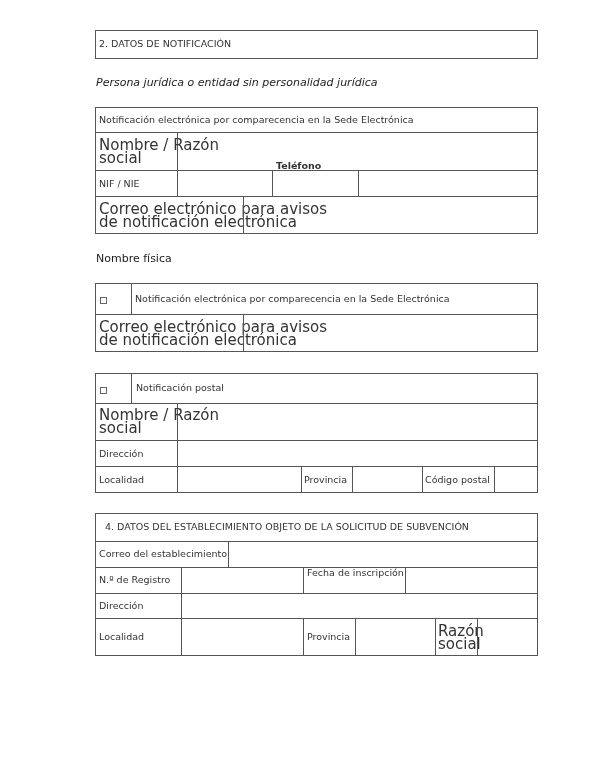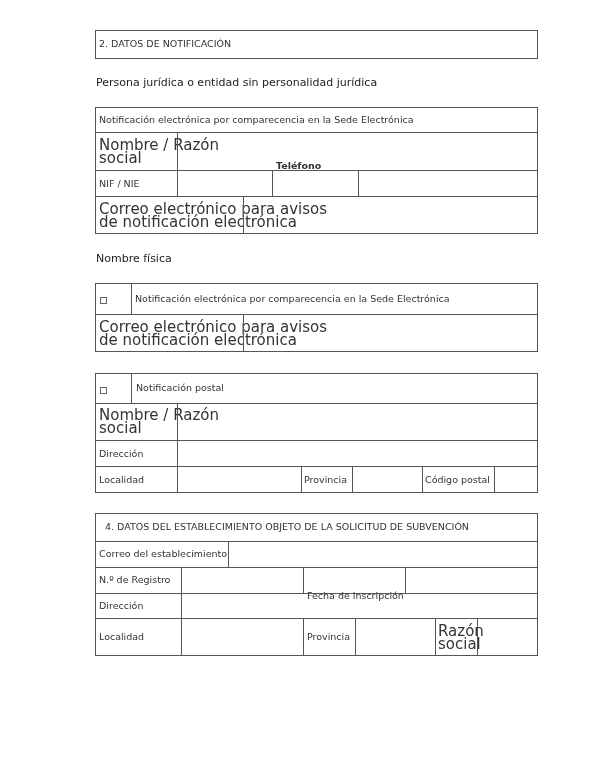--- a/index.html
+++ b/index.html
@@ -13,21 +13,21 @@
     .sub { position: absolute; font-size: 11px; color: #222; white-space: nowrap; }
     .field { position: absolute; box-sizing: border-box; background: transparent; border: none; outline: none; padding: 0 3px; font-size: 9.5px; font-family: "DejaVu Sans", sans-serif; }
     .chk { position: absolute; width: 7px; height: 7px; border: 1px solid #666; background: #fff; box-sizing: border-box; }
   </style>
 </head>
 <body>
 
 <div class="box" style="left:95px;top:30px;width:443px;height:29px;"></div>
 <div class="lbl" style="left:99px;top:38px;font-size:9.5px;">2. DATOS DE NOTIFICACIÓN</div>
 
-<div class="sub" style="left:96px;top:76px;">Persona jurídica o entidad sin personalidad jurídica</div>
+<div class="sub" style="left:96px;top:76px;font-style:italic;">Persona jurídica o entidad sin personalidad jurídica</div>
 
 <div class="box" style="left:95px;top:107px;width:443px;height:127px;"></div>
 <div class="lbl" style="left:99px;top:114px;">Notificación electrónica por comparecencia en la Sede Electrónica</div>
 <div class="hl" style="left:95px;top:132px;width:443px;"></div>
 <div class="lbl2" style="left:99px;top:139px;">
   <div>Nombre / Razón</div>
   <div>social</div>
 </div>
 <div class="vl" style="left:177px;top:132px;height:64px;"></div>
 <input class="field" style="left: 178px; top: 133px; width: 359px; height: 37px;" value="">
@@ -90,21 +90,21 @@
 <div class="lbl" style="left:105px;top:521px;">4. DATOS DEL ESTABLECIMIENTO OBJETO DE LA SOLICITUD DE SUBVENCIÓN</div>
 <div class="hl" style="left:95px;top:541px;width:443px;"></div>
 <div class="lbl" style="left:99px;top:548px;">Correo del establecimiento</div>
 <div class="vl" style="left:228px;top:541px;height:26px;"></div>
 <input class="field" style="left: 229px; top: 542px; width: 308px; height: 25px;" value="">
 <div class="hl" style="left:95px;top:567px;width:443px;"></div>
 <div class="lbl" style="left:99px;top:574px;">N.º de Registro</div>
 <div class="vl" style="left:181px;top:567px;height:89px;"></div>
 <input class="field" style="left: 182px; top: 568px; width: 121px; height: 24px;" value="">
 <div class="vl" style="left:303px;top:567px;height:26px;"></div>
-<div class="lbl" style="left:307px;top:590px;">Fecha de inscripción</div>
+<div class="lbl" style="left:307px;top:567px;">Fecha de inscripción</div>
 <div class="vl" style="left:405px;top:567px;height:26px;"></div>
 <input class="field" style="left: 406px; top: 568px; width: 131px; height: 24px;" value="">
 <div class="hl" style="left:95px;top:593px;width:443px;"></div>
 <div class="lbl" style="left:99px;top:600px;">Dirección</div>
 <input class="field" style="left: 182px; top: 594px; width: 355px; height: 24px;" value="">
 <div class="hl" style="left:95px;top:618px;width:443px;"></div>
 <div class="lbl" style="left:99px;top:631px;">Localidad</div>
 <input class="field" style="left: 182px; top: 619px; width: 121px; height: 36px;" value="">
 <div class="vl" style="left:303px;top:618px;height:38px;"></div>
 <div class="lbl" style="left:307px;top:631px;">Provincia</div>

